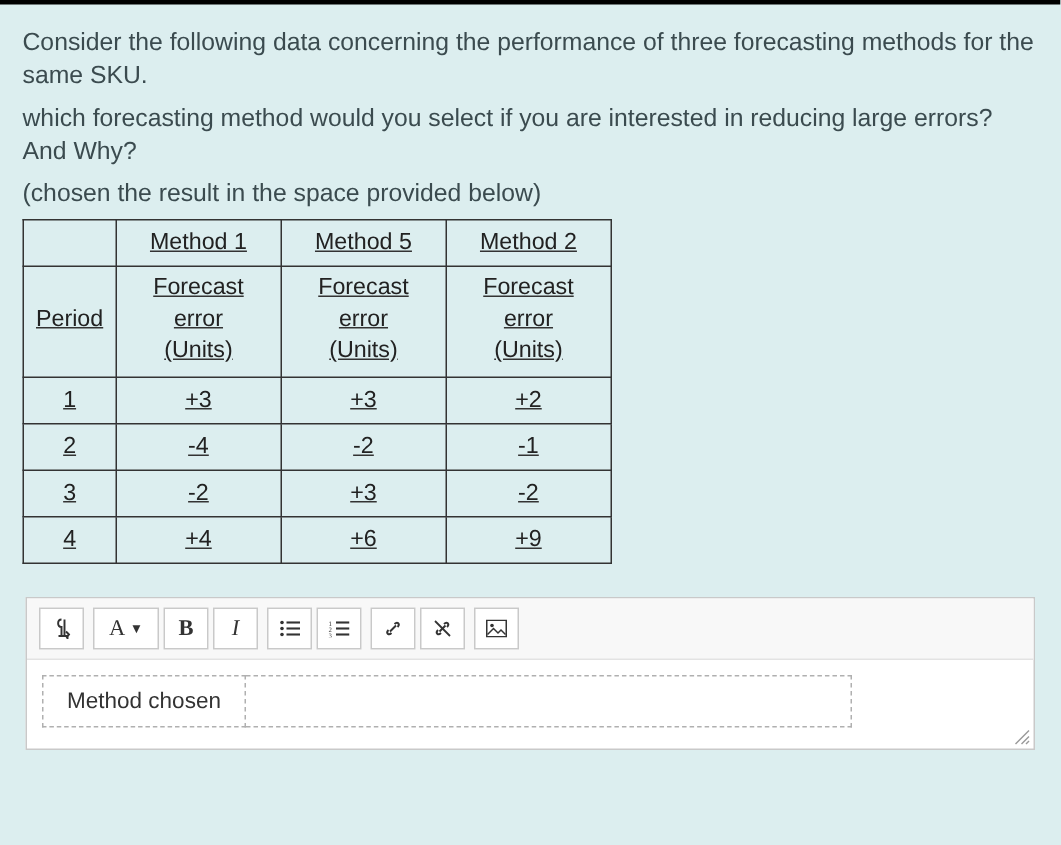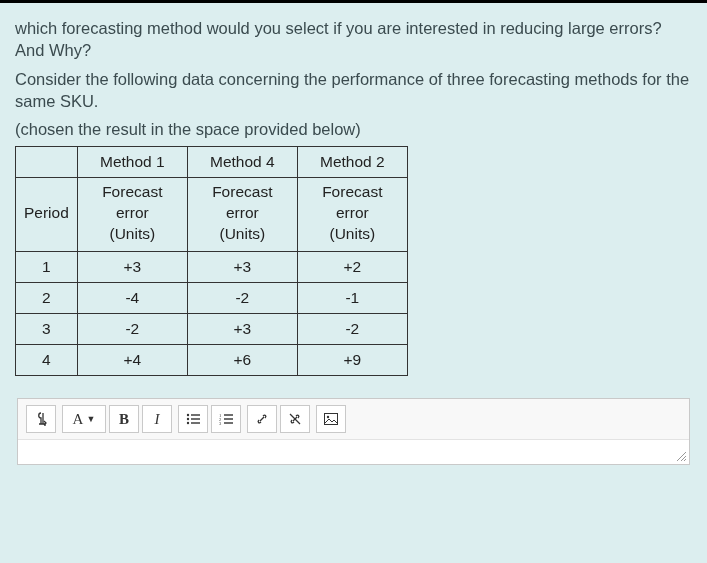--- a/index.html
+++ b/index.html
@@ -24,20 +24,21 @@
     font-size: 16.5px;
     line-height: 1.35;
     color: #3b4b4f;
     margin-bottom: 6px;
   }
   
   .data-table {
     border-collapse: collapse;
     margin-top: 4px;
     background: #dceeef;
+    text-decoration: underline;
   }
   .data-table th, .data-table td {
     border: 1px solid #333;
     text-align: center;
     padding: 6px 8px;
     font-size: 15.5px;
     font-weight: 400;
     color: #222;
   }
   .data-table .sub-header td {
@@ -119,30 +120,30 @@
   }
   .resize-handle svg { display:block; }
 </style>
 </head>
 <body>
 
 <div class="topbar"></div>
 
 <div class="content">
 
+  <div class="q-text">Consider the following data concerning the performance of three forecasting methods for the same SKU.</div>
   <div class="q-text">which forecasting method would you select if you are interested in reducing large errors? And Why?</div>
-  <div class="q-text">Consider the following data concerning the performance of three forecasting methods for the same SKU.</div>
   <div class="q-text paren">(chosen the result in the space provided below)</div>
 
   <table class="data-table">
     <tbody>
         <tr>
       <td class="period-col"></td>
       <td class="meth-col">Method 1</td>
-      <td class="meth-col">Method 4</td>
+      <td class="meth-col">Method 5</td>
       <td class="meth-col">Method 2</td>
     </tr>
     <tr class="sub-header">
       <td>Period</td>
       <td>
         <span>Forecast error</span><br><span>(Units)</span>
       </td>
       <td>
         <span>Forecast error</span><br><span>(Units)</span>
       </td>
@@ -236,20 +237,24 @@
             <rect x="0.5" y="0.5" width="13" height="11" fill="none" stroke="#333"></rect>
             <circle cx="4" cy="4" r="1.2" fill="#333"></circle>
             <path d="M1 10 L5 6 L8 9 L10 7 L13 10" fill="none" stroke="#333"></path>
           </svg>
         </div>
       </div>
     </div>
 
     <table class="answer-table">
       <tbody>
+          <tr>
+        <td class="label-cell">Method chosen</td>
+        <td class="input-cell" contenteditable="true" style=""></td>
+      </tr>
     </tbody>
       </table>
 
     <div class="resize-handle">
       <svg width="12" height="12" viewBox="0 0 12 12">
         <line x1="2" y1="11" x2="11" y2="2" stroke="#999"></line>
         <line x1="6" y1="11" x2="11" y2="6" stroke="#999"></line>
         <line x1="9" y1="11" x2="11" y2="9" stroke="#999"></line>
       </svg>
     </div>

